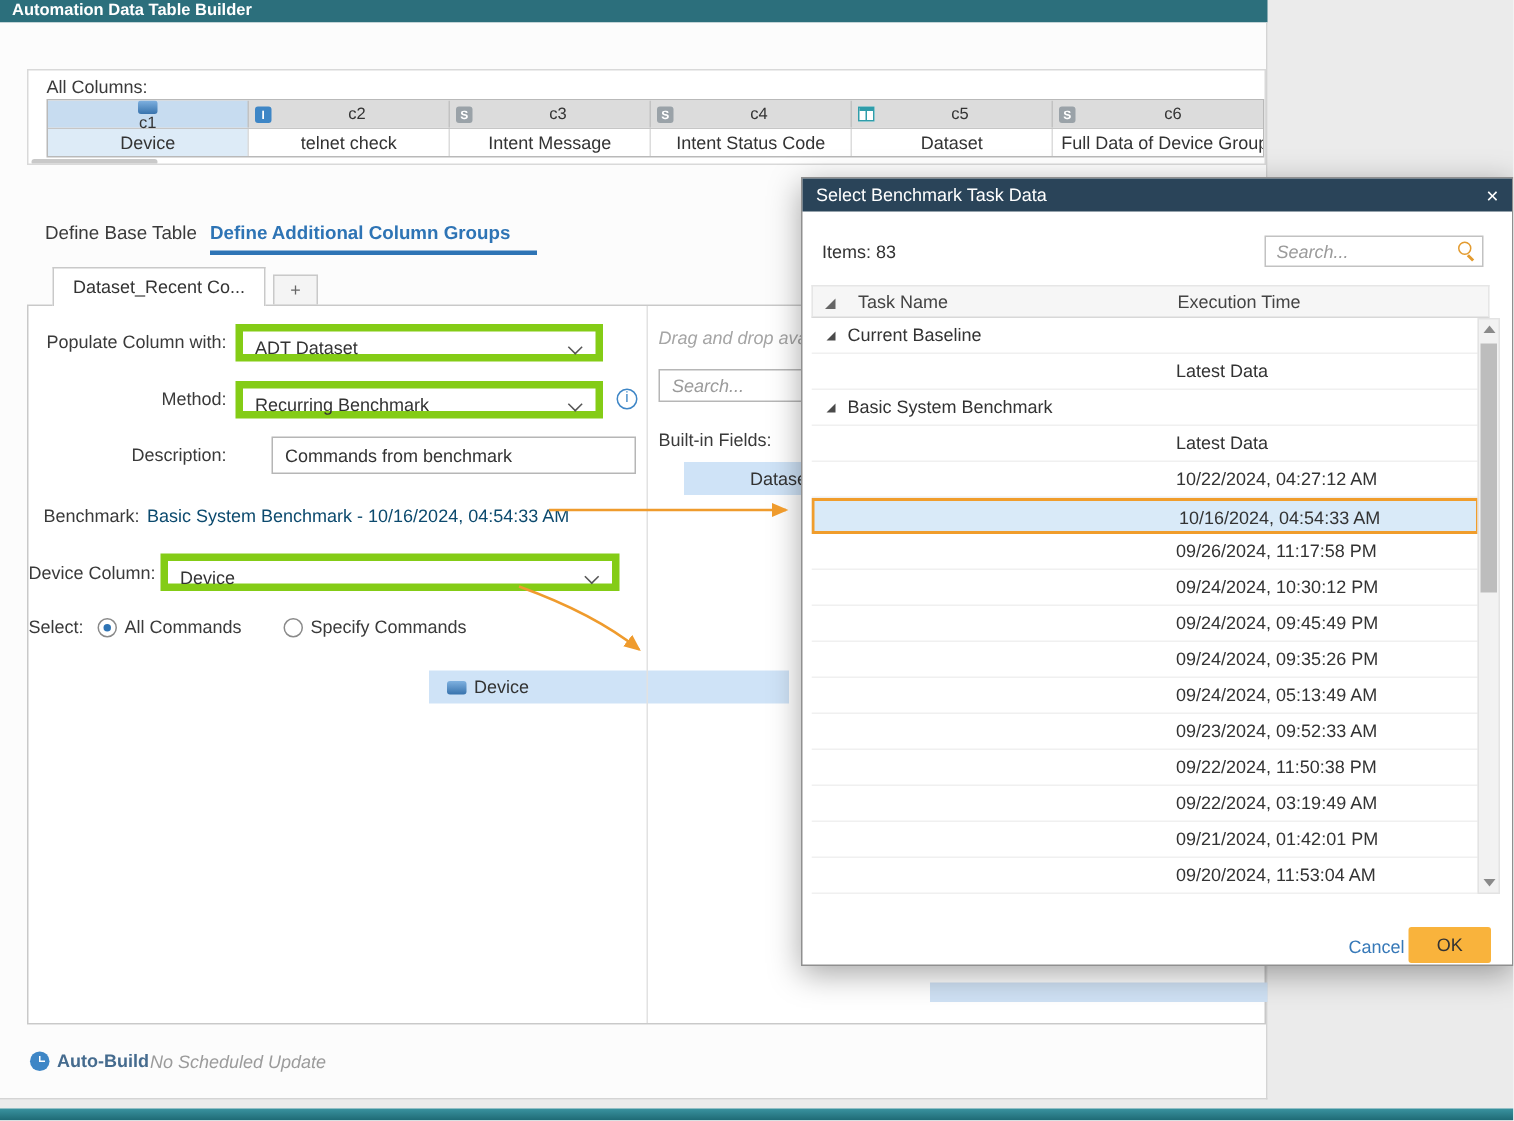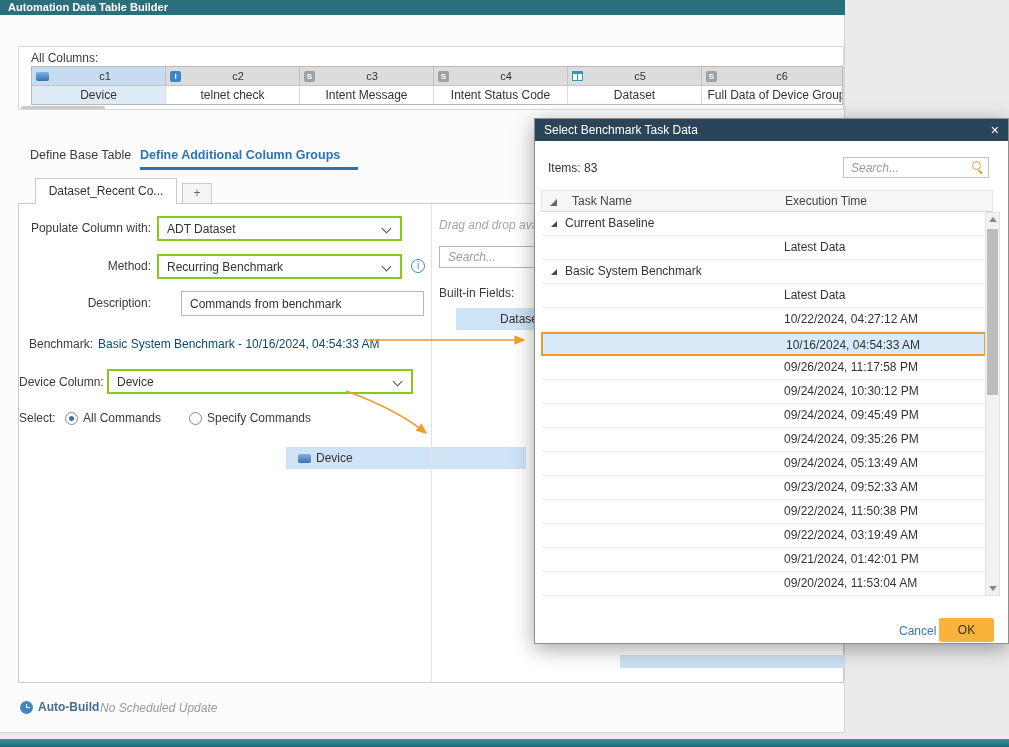--- a/index.html
+++ b/index.html
@@ -12,21 +12,21 @@
   
   .main-window { position:absolute; left:0; top:15px; width:845px; height:718px; background:#fcfcfc; border-right:1px solid #d4d4d4; border-bottom:1px solid #d4d4d4; }
 
   
   .acpanel { position:absolute; left:18px; top:31px; width:826px; height:64px; background:#fff; border:1px solid #d9d9d9; overflow:hidden; }
   .aclabel { position:absolute; left:12px; top:4px; color:#3a3a3a; }
   .colwrap { position:absolute; left:12px; top:19px; width:812px; border:1px solid #b9b9b9; overflow:hidden; background:#fff; }
   .colsrow { display:flex; height:18px; }
   .namesrow { display:flex; height:19px; border-top:1px solid #c6c6c6; }
   .colh { width:134px; flex:none; display:flex; align-items:center; padding:0 4px; background:#dcdcdc; border-right:1px solid #c2c2c2; }
-  .colh.sel { background:#c7dcf0; }
+  .colh.sel { background:#c7dcf0;flex-direction:column; }
   .colh.last { width:150px; }
   .cid { flex:1; text-align:center; font-size:11px; color:#333; }
   .coln { width:134px; flex:none; text-align:center; line-height:19px; background:#fff; border-right:1px solid #dcdcdc; white-space:nowrap; overflow:hidden; }
   .coln.sel { background:#ddebf7; }
   .coln.last { width:150px; }
   .mini-scroll { position:absolute; left:2px; top:59px; width:84px; height:4px; background:#c9c9c9; border-radius:2px; }
 
   
   .cicon { display:inline-block; flex:none; }
   .device-icon { width:13px; height:9px; border-radius:2px; background:linear-gradient(#7fb1e0,#3873ad); }
@@ -41,21 +41,21 @@
   .tab2 { position:absolute; left:140px; top:133px; font-size:12.5px; color:#2e74b5; font-weight:bold; }
   .tabline { position:absolute; left:140px; top:152px; width:218px; height:3px; background:#2e74b5; }
 
   .subtab { position:absolute; left:35px; top:163px; width:142px; height:26px; background:#fff; border:1px solid #c9c9c9; border-bottom:none; z-index:2; line-height:25px; text-align:center; }
   .addtab { position:absolute; left:182px; top:168px; width:30px; height:21px; background:#f4f4f4; border:1px solid #c9c9c9; text-align:center; line-height:19px; color:#666; }
 
   
   .cpanel { position:absolute; left:18px; top:188px; width:826px; height:480px; background:#fff; border:1px solid #c9c9c9; }
   .lbl { position:absolute; color:#3a3a3a; }
   .ra { text-align:right; }
-  .dd { position:absolute; height:25px; background:#fff; border:2px solid #84cc16; line-height:23px; padding-left:8px; color:#333; }
+  .dd { position:absolute; height:25px; background:#fff; border:5px solid #84cc16; line-height:23px; padding-left:8px; color:#333; }
   .chev { position:absolute; right:10px; top:7px; width:7px; height:7px; border-right:1.5px solid #555; border-bottom:1.5px solid #555; transform:rotate(45deg); }
   .tinput { position:absolute; height:25px; border:1px solid #b6b6b6; padding:0 8px; font:12px "Liberation Sans",sans-serif; color:#333; background:#fff; }
   .tinput::placeholder { font-style:italic; color:#9b9b9b; }
   .info-ic { position:absolute; left:392px; top:55px; width:14px; height:14px; border:1px solid #3e86c6; border-radius:50%; color:#3e86c6; font-size:10px; line-height:12px; text-align:center; }
   .info-ic::after { content:'i'; }
   .linktext { color:#0c4a6e; cursor:pointer; }
   .radio { position:absolute; width:13px; height:13px; border:1px solid #8a8a8a; border-radius:50%; background:#fff; }
   .radio.on::after { content:''; position:absolute; left:3px; top:3px; width:5px; height:5px; border-radius:50%; background:#2e74b5; }
   .chip { position:absolute; left:267px; top:243px; width:240px; height:22px; background:#cfe3f7; display:flex; align-items:center; padding-left:12px; gap:5px; }
   .vdivider { position:absolute; left:412px; top:0; width:1px; height:478px; background:#e2e2e2; }

